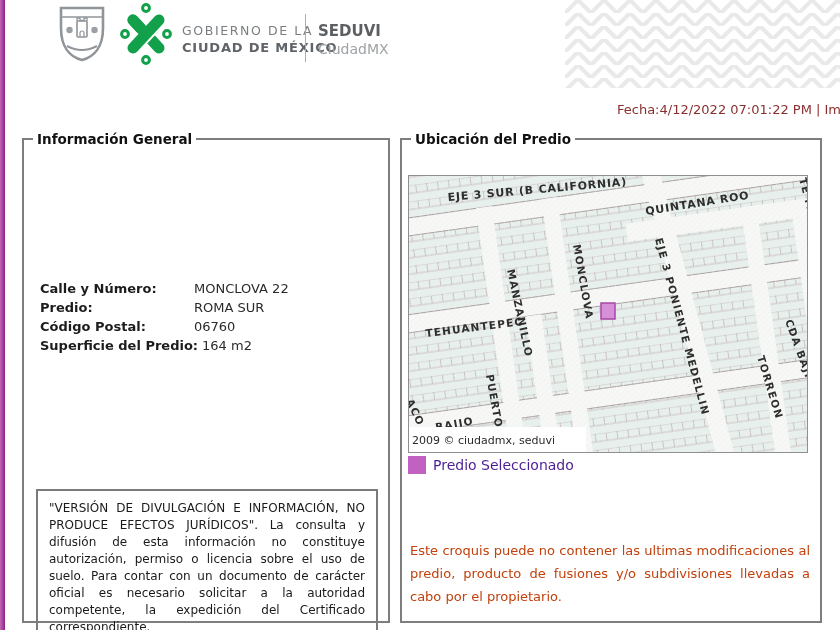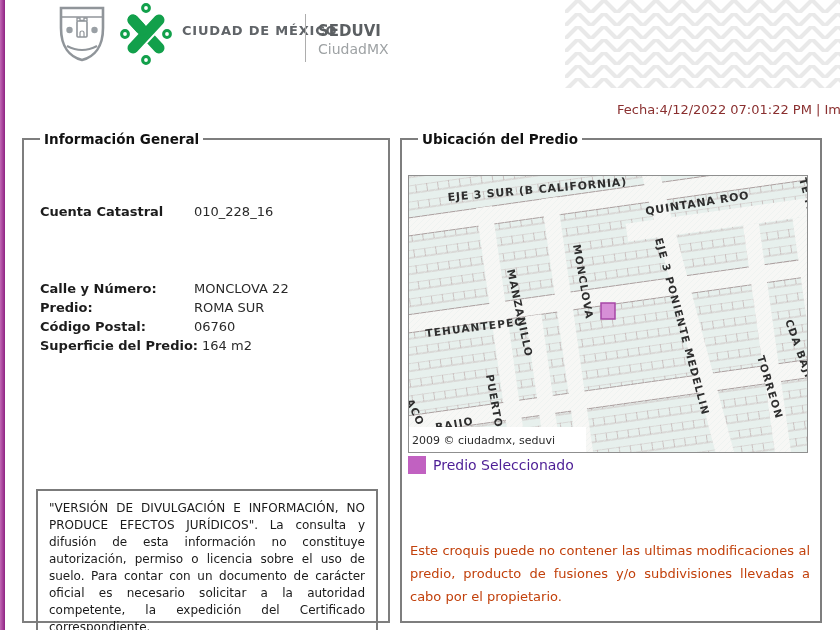--- a/index.html
+++ b/index.html
@@ -15,21 +15,21 @@
   .brand .l2{font-size:13px;color:#606468;font-weight:bold;letter-spacing:.8px;}
   .hdr-div{position:absolute;left:305px;top:14px;width:1px;height:48px;background:#adadad;}
   .app{position:absolute;left:318px;top:22px;line-height:18px;}
   .app .n{font-size:15px;font-weight:bold;color:#5b5f62;}
   .app .s{font-size:14px;color:#9ea2a4;}
   .hb{position:absolute;left:565px;top:0;}
   .dateline{position:absolute;left:617px;top:102px;font-size:13px;color:#8a2f2f;white-space:nowrap;}
   .dateline a{color:#8a2f2f;text-decoration:none;}
   
   fieldset{position:absolute;margin:0;padding:0;border:2px solid #7e7e7e;background:#fff;}
-  legend{font-size:13.5px;font-weight:bold;color:#111;padding:0 4px;margin-left:16px;}
+  legend{font-size:13.5px;font-weight:bold;color:#111;padding:0 4px;margin-left:9px;}
   #gb-info{left:22px;top:131px;width:364px;height:488px;}
   #gb-map{left:400px;top:131px;width:418px;height:488px;}
   .row{position:absolute;left:16px;display:flex;font-size:13px;line-height:19px;white-space:nowrap;}
   .row .lbl{font-weight:bold;flex:0 0 auto;min-width:150px;padding-right:4px;}
   .row .val{color:#2a2a2a;}
   .disclaimer{position:absolute;left:12px;top:342px;width:316px;border:2px solid #7b7b7b;
               padding:9px 11px;font-size:12px;line-height:17px;text-align:justify;color:#1a1a1a;}
   .mapwrap{position:absolute;left:6px;top:28px;width:400px;height:278px;}
   .maplegend{position:absolute;left:6px;top:309px;display:flex;align-items:center;}
   .swatch{width:18px;height:18px;background:#c161c1;margin-right:7px;}
@@ -63,20 +63,21 @@
     <path d="M40,18 L14,46" stroke-width="11"></path>
     <path d="M14,18 L23,27.7" stroke-width="11"></path>
     <circle cx="27" cy="6" r="3.4" stroke-width="3"></circle>
     <circle cx="6" cy="32" r="3.4" stroke-width="3"></circle>
     <circle cx="48" cy="32" r="3.4" stroke-width="3"></circle>
     <circle cx="27" cy="58" r="3.4" stroke-width="3"></circle>
   </g>
 </svg>
 
 <div class="brand">
+  <div class="l1">GOBIERNO DE LA</div>
   <div class="l2">CIUDAD DE MÉXICO</div>
 </div>
 <div class="hdr-div"></div>
 <div class="app">
   <div class="n">SEDUVI</div>
   <div class="s">CiudadMX</div>
 </div>
 
 <svg class="hb" width="275" height="88">
   <defs>
@@ -84,24 +85,20 @@
       <path d="M-1,14 L13,0 M13,0 L27,14" stroke="#e9e9e9" stroke-width="4.2" fill="none"></path>
     </pattern>
   </defs>
   <rect width="275" height="88" fill="url(#hbp)"></rect>
 </svg>
 
 <div class="dateline"><span>Fecha:4/12/2022 07:01:22 PM | </span><a href="#">Im</a></div>
 
 <fieldset id="gb-info">
   <legend>Información General</legend>
-  <div class="row" style="top:55px">
-    <span class="lbl">Cuenta Catastral</span>
-    <span class="val">010_228_16</span>
-  </div>
   <div class="row" style="top:132px">
     <span class="lbl">Calle y Número:</span>
     <span class="val">MONCLOVA 22</span>
   </div>
   <div class="row" style="top:151px">
     <span class="lbl">Predio:</span>
     <span class="val">ROMA SUR</span>
   </div>
   <div class="row" style="top:170px">
     <span class="lbl">Código Postal:</span>

